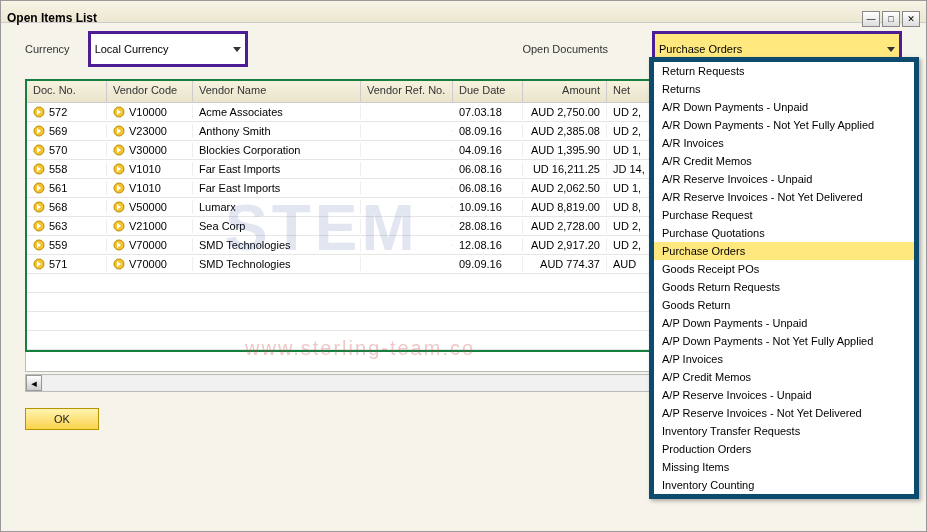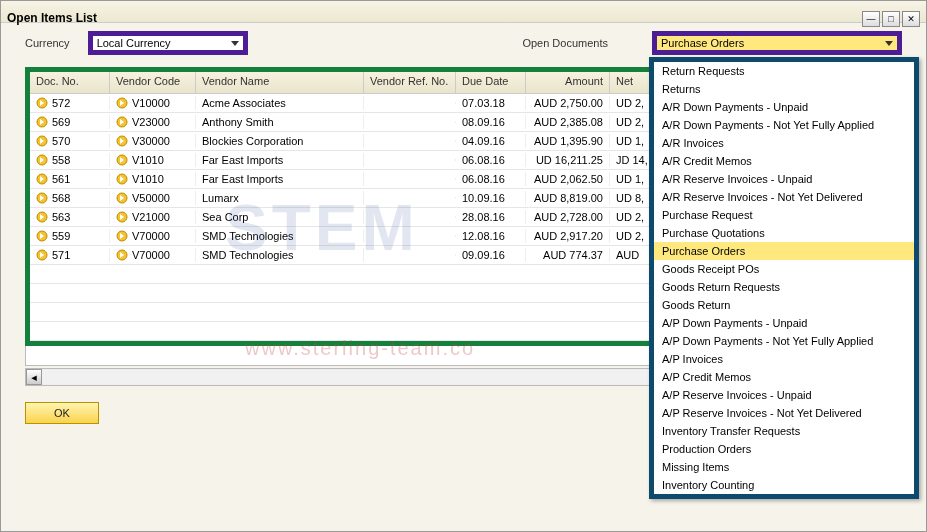--- a/index.html
+++ b/index.html
@@ -8,25 +8,25 @@
   .window { border: 1px solid #999; width: 927px; height: 532px; background: #f5f3ea; position: relative; }
   .titlebar { height: 22px; background: linear-gradient(#f7f4e6, #ece7d0); border-bottom: 1px solid #ccc; display: flex; padding: 10px 6px; }
   .titlebar-title { font-weight: bold; font-size: 12px; flex: 1; }
   .titlebar-btns { display: flex; gap: 2px; }
   .titlebar-btn { width: 18px; height: 16px; border: 1px solid #888; background: linear-gradient(#fff,#ddd); display:flex; align-items:center; justify-content:center; font-size:9px; cursor:pointer; }
   
   .content { position: absolute; top: 30px; left: 24px; right: 24px; }
   
   .filters { display: flex; align-items: center; margin-bottom: 12px; }
   .filter-label { color: #333; margin-right: 18px; }
-  .combo { display:inline-flex; align-items:center; border:5px solid #4c1d95; background:#fff; height:24px; min-width:150px; padding:0 4px; position:relative; }
+  .combo { display:inline-flex; align-items:center; border:3px solid #4c1d95; background:#fff; height:36px; min-width:150px; padding:0 4px; position:relative; }
   .combo .caret { margin-left:auto; width:0;height:0;border-left:4px solid transparent;border-right:4px solid transparent;border-top:5px solid #333; }
   .combo.highlight { background:#ffe97f; }
   
-  .grid { border:5px solid #15803d; background:#fff; }
+  .grid { border:2px solid #15803d; background:#fff; }
   .grid-header { display:flex; background:linear-gradient(#f6f2df,#eae4cb); border-bottom:1px solid #ccc; height:22px; }
   .gh { border-right:1px solid #ccc; padding:3px 6px; color:#333; white-space:nowrap; overflow:hidden; }
   .grid-body { }
   .row { display:flex; height:19px; align-items:center; border-bottom:1px solid #e6e6e6; }
   .row.empty { height:19px; }
   .cell { border-right:1px solid #eee; padding:1px 6px; white-space:nowrap; overflow:hidden; display:flex; align-items:center; }
   .link-arrow { width:12px; height:12px; display:inline-block; margin-right:4px; }
   .link-arrow svg { width:12px; height:12px; }
   .c-docno { width:80px; }
   .c-vcode { width:86px; }

